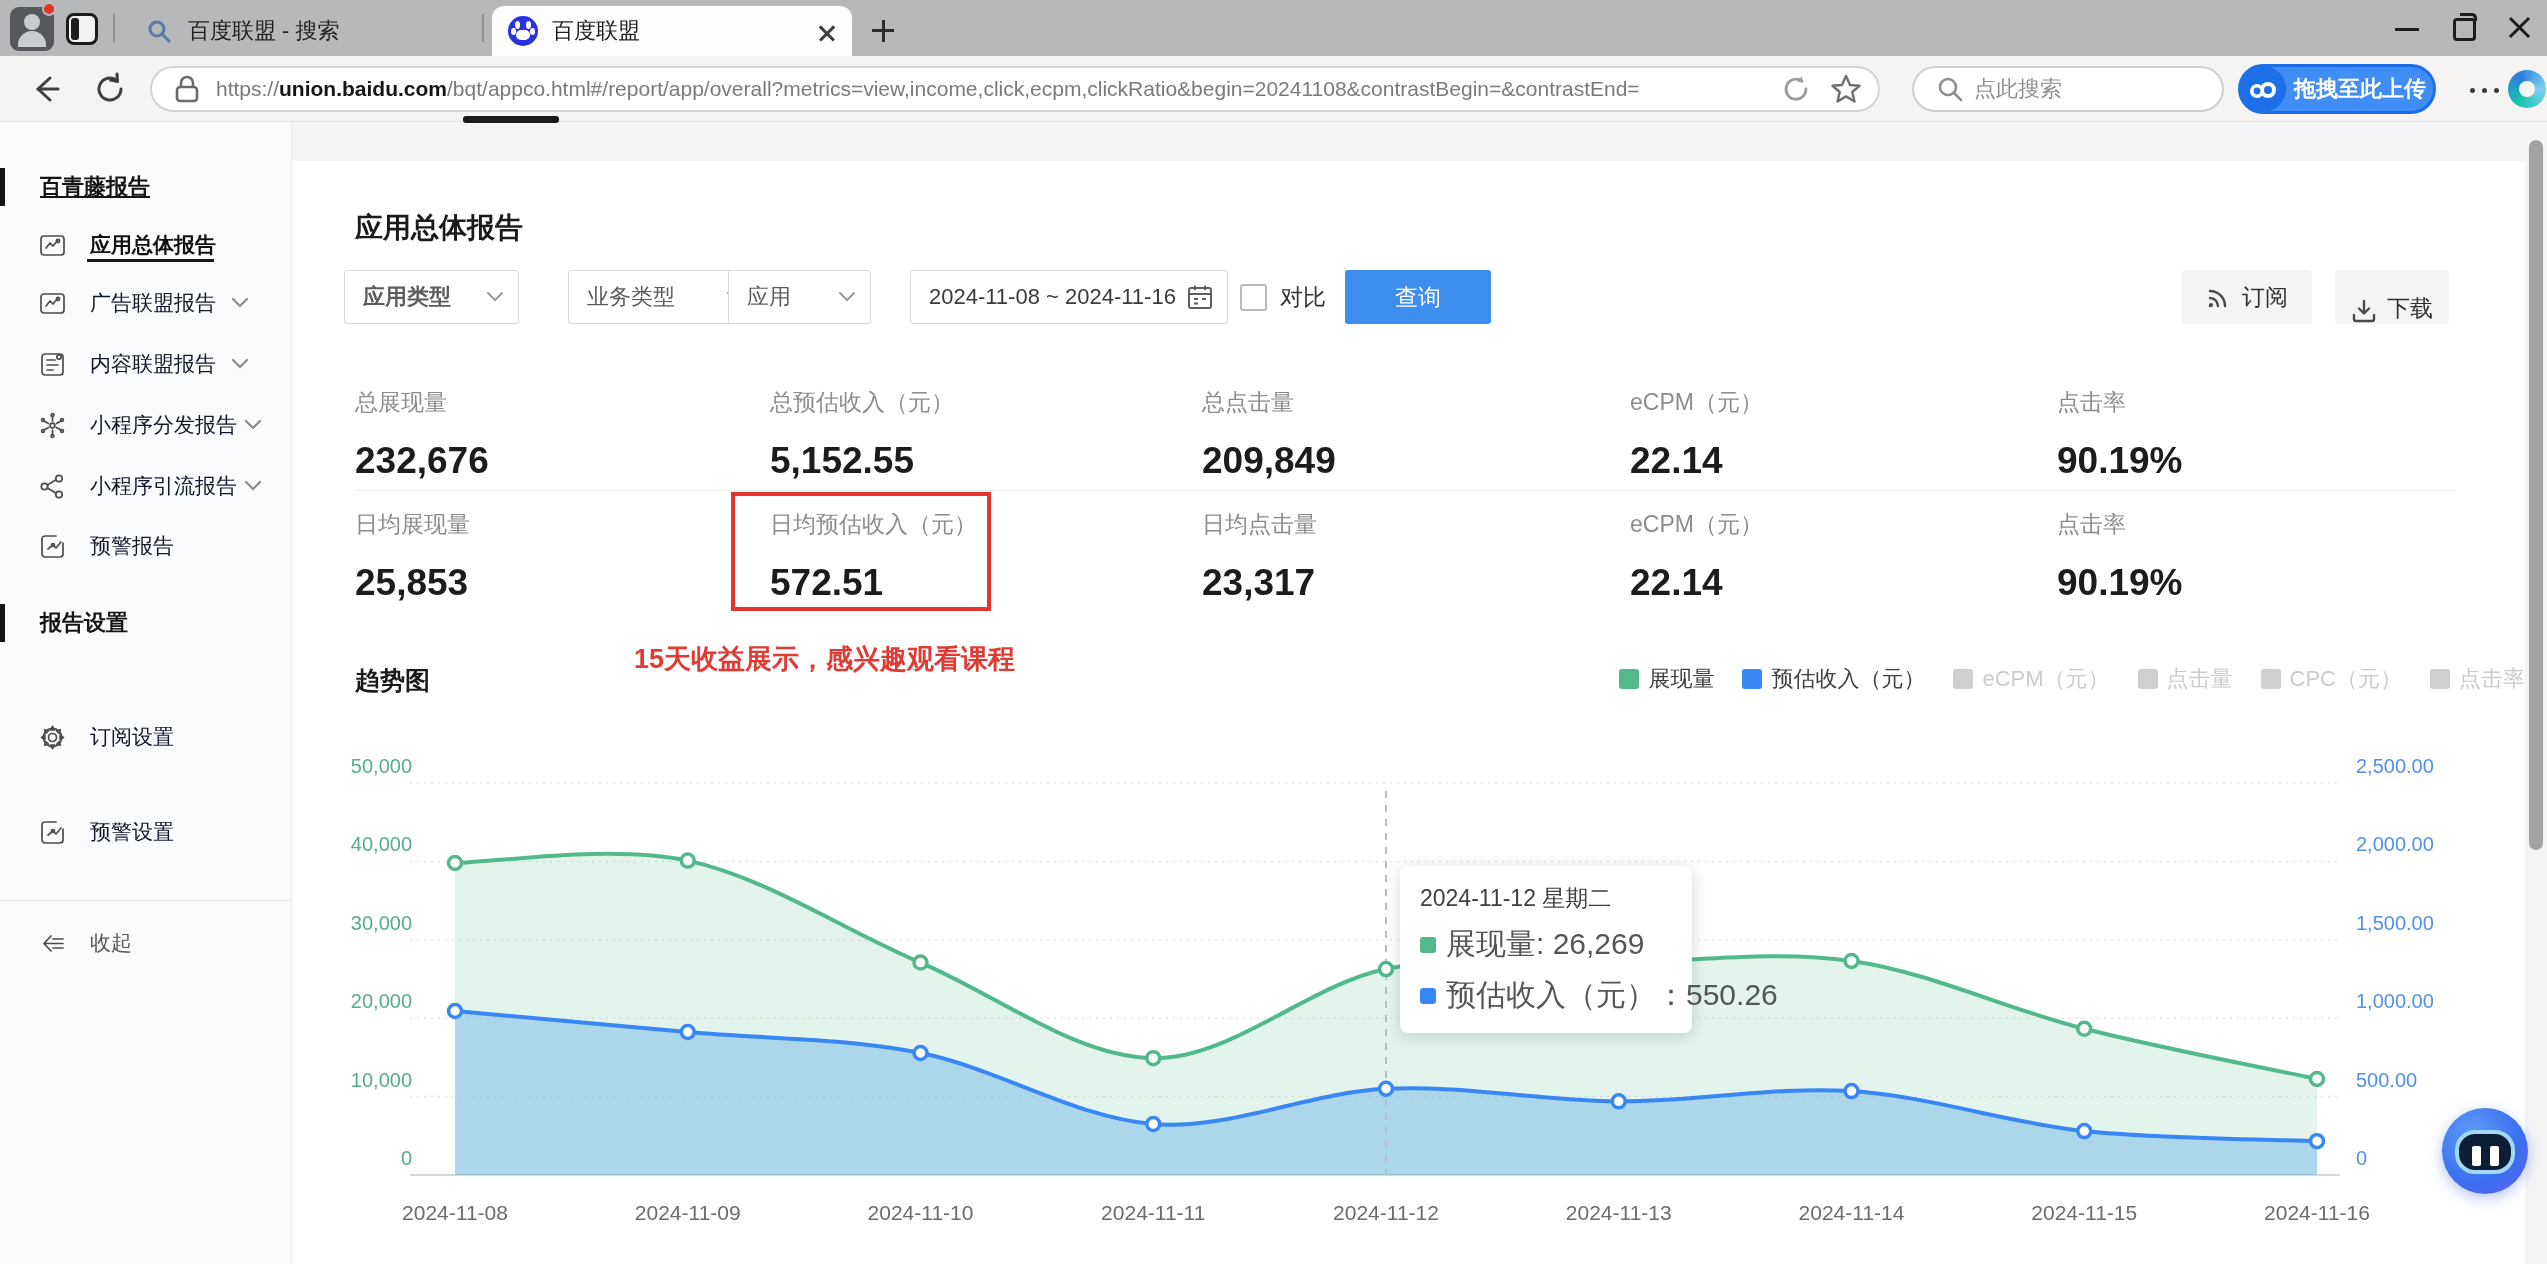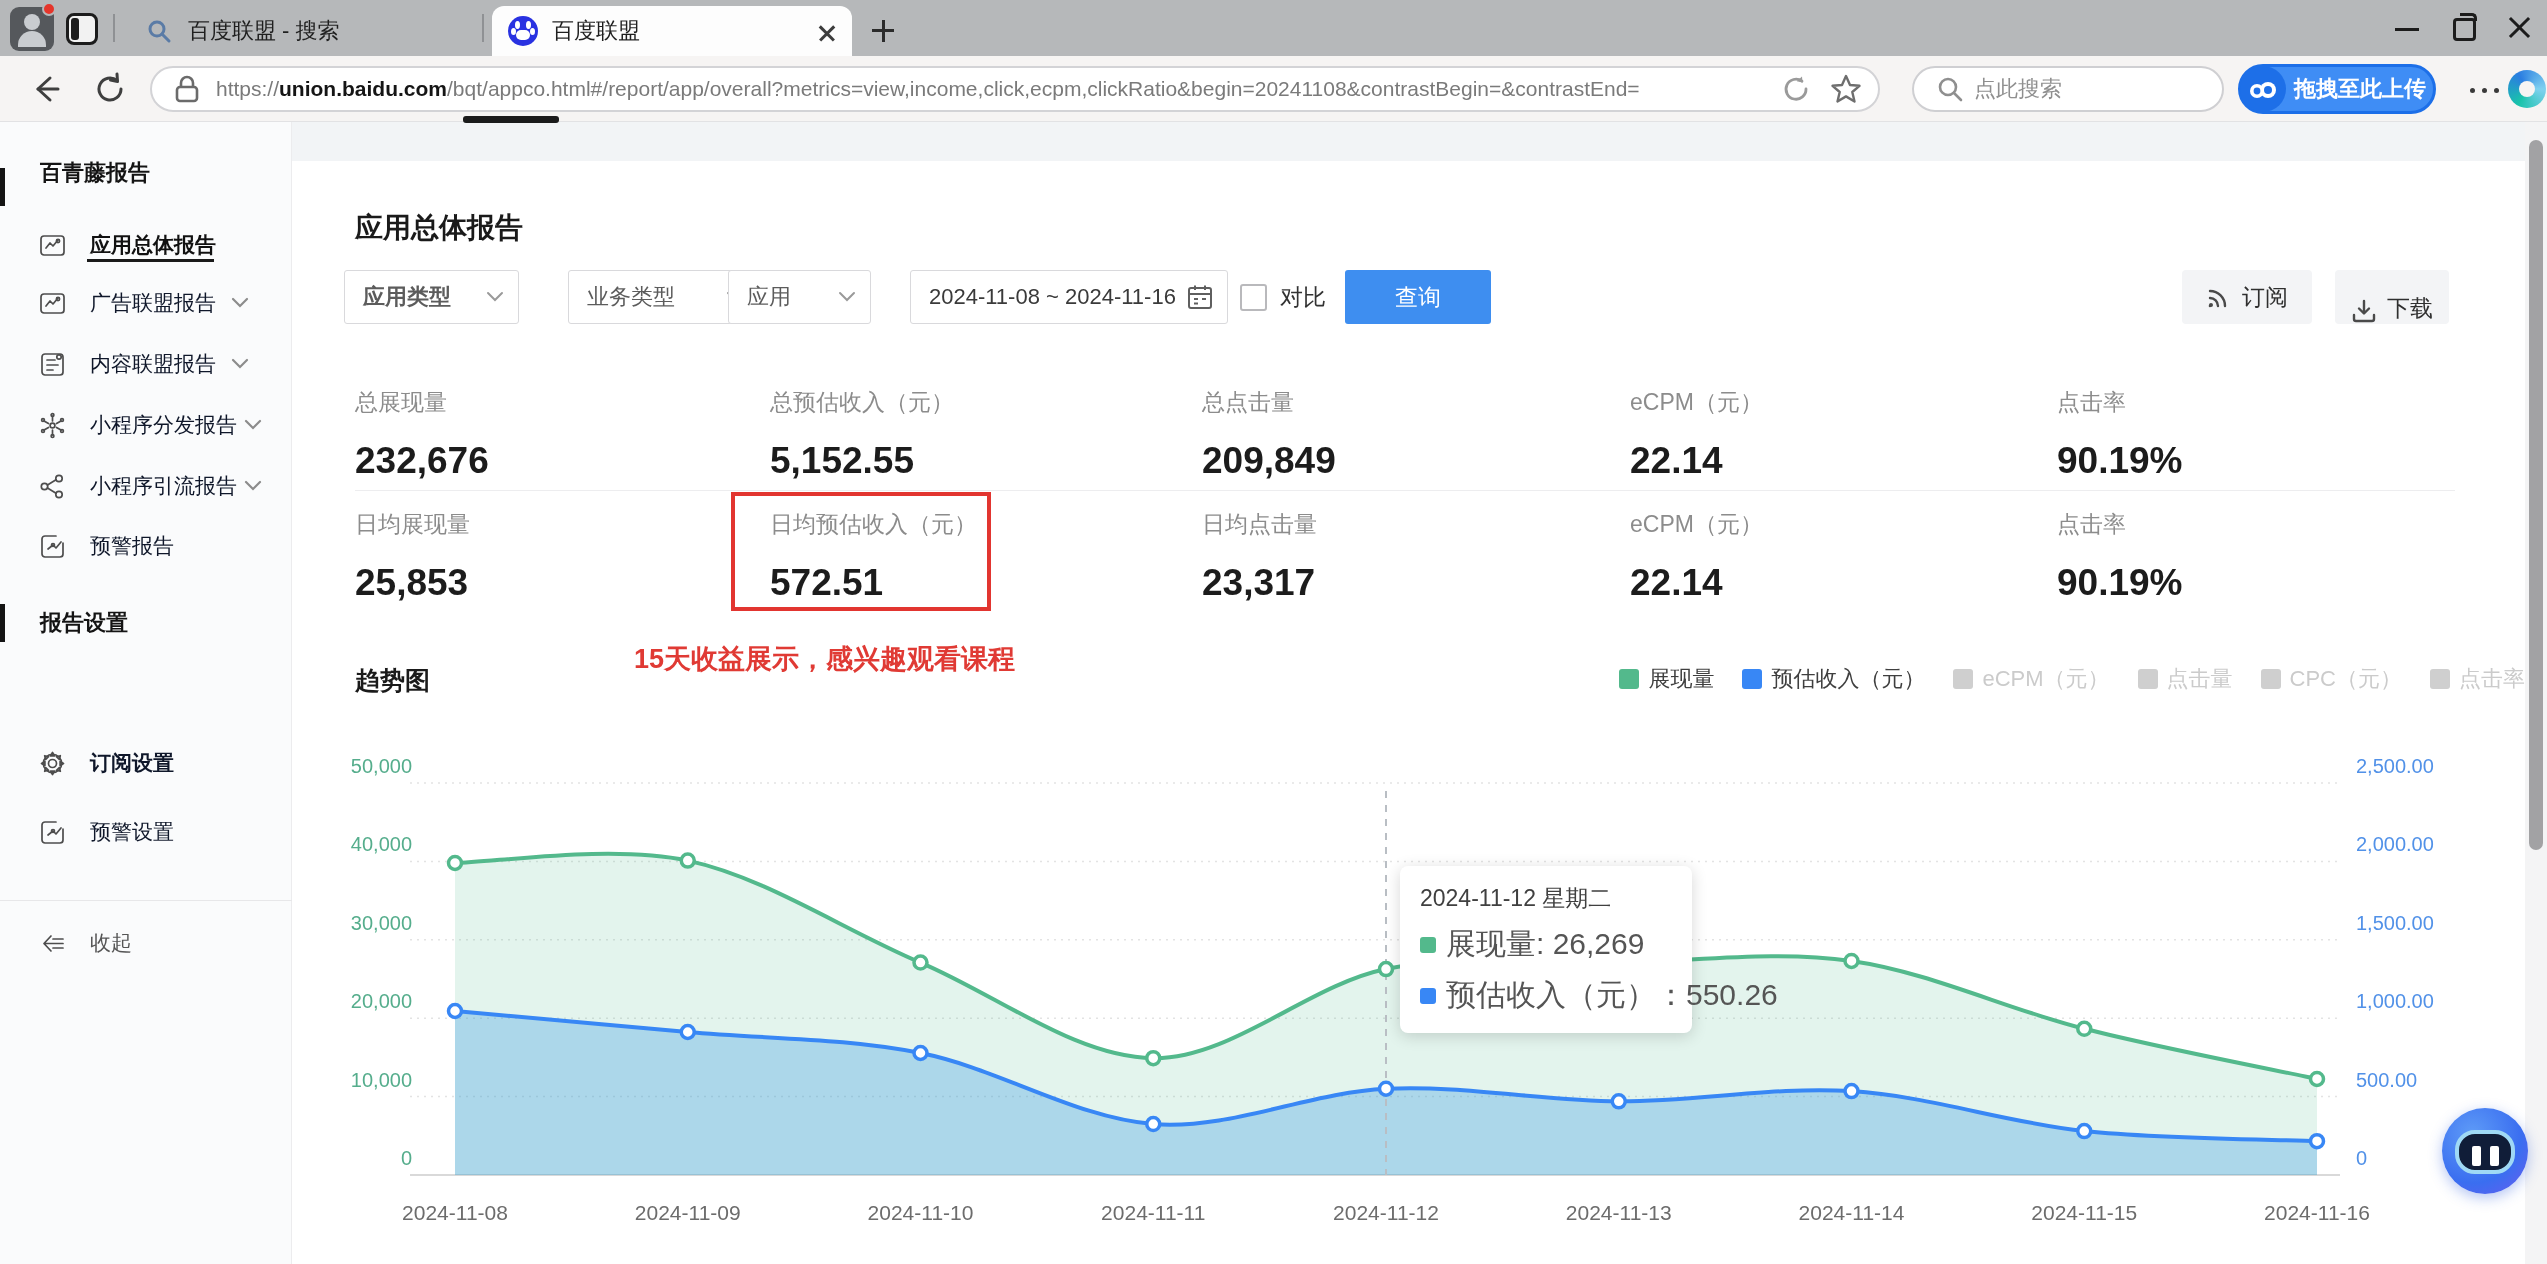--- a/index.html
+++ b/index.html
@@ -220,21 +220,21 @@
         <i></i>
       </div>
     <div class="abs" id="copilot-btn"></div>
   </div>
   <div class="abs" id="tab-indicator"></div>
 
   <div class="abs" id="content">
 
     <aside class="abs" id="sidebar">
       <div class="abs sec-bar" style="top:46px;"></div>
-      <div class="abs sec-title" style="top:32px;">百青藤报告</div>
+      <div class="abs sec-title" style="top:46px;text-decoration:underline;">百青藤报告</div>
 
       <div class="abs side-item active" style="top:92px;">
         <svg class="ic sic" viewBox="0 0 27 27">
           <rect x="2" y="4" width="23" height="19" rx="3"></rect>
             <path d="M7 16 l4-5 3 3 5-6"></path>
             <circle cx="19" cy="9" r="1.6"></circle>
         </svg>
         <span class="lbl">应用总体报告</span>
       </div>
       <div class="abs" id="active-underline" style="top:137px;"></div>
@@ -298,21 +298,21 @@
           <path d="M24 10 V21 a3 3 0 0 1 -3 3 H6 a3 3 0 0 1 -3-3 V6 a3 3 0 0 1 3-3 H17"></path>
           <path d="M9 16 l5-4 3 3 5-6"></path>
             <circle cx="14" cy="12" r="1.5"></circle>
         </svg>
         <span class="lbl">预警报告</span>
       </div>
 
       <div class="abs sec-bar" style="top:482px;"></div>
       <div class="abs sec-title" style="top:482px;">报告设置</div>
 
-      <div class="abs side-item" style="top:610px;font-weight:bold;">
+      <div class="abs side-item" style="top:584px;">
         <svg class="ic sic" viewBox="0 0 27 27">
           <circle cx="13.5" cy="13.5" r="4"></circle>
           <path d="M13.5 2.5 l2 3.4 h-4 Z M13.5 24.5 l2-3.4 h-4 Z M2.5 13.5 l3.4-2 v4 Z M24.5 13.5 l-3.4-2 v4 Z M5.7 5.7 l3.8 1 -2.8 2.8 Z M21.3 21.3 l-3.8-1 2.8-2.8 Z M5.7 21.3 l1-3.8 2.8 2.8 Z M21.3 5.7 l-1 3.8 -2.8-2.8 Z"></path>
           <circle cx="13.5" cy="13.5" r="9.2"></circle>
         </svg>
         <span class="lbl">订阅设置</span>
       </div>
 
       <div class="abs side-item" style="top:679px;">
         <svg class="ic sic" viewBox="0 0 27 27">

